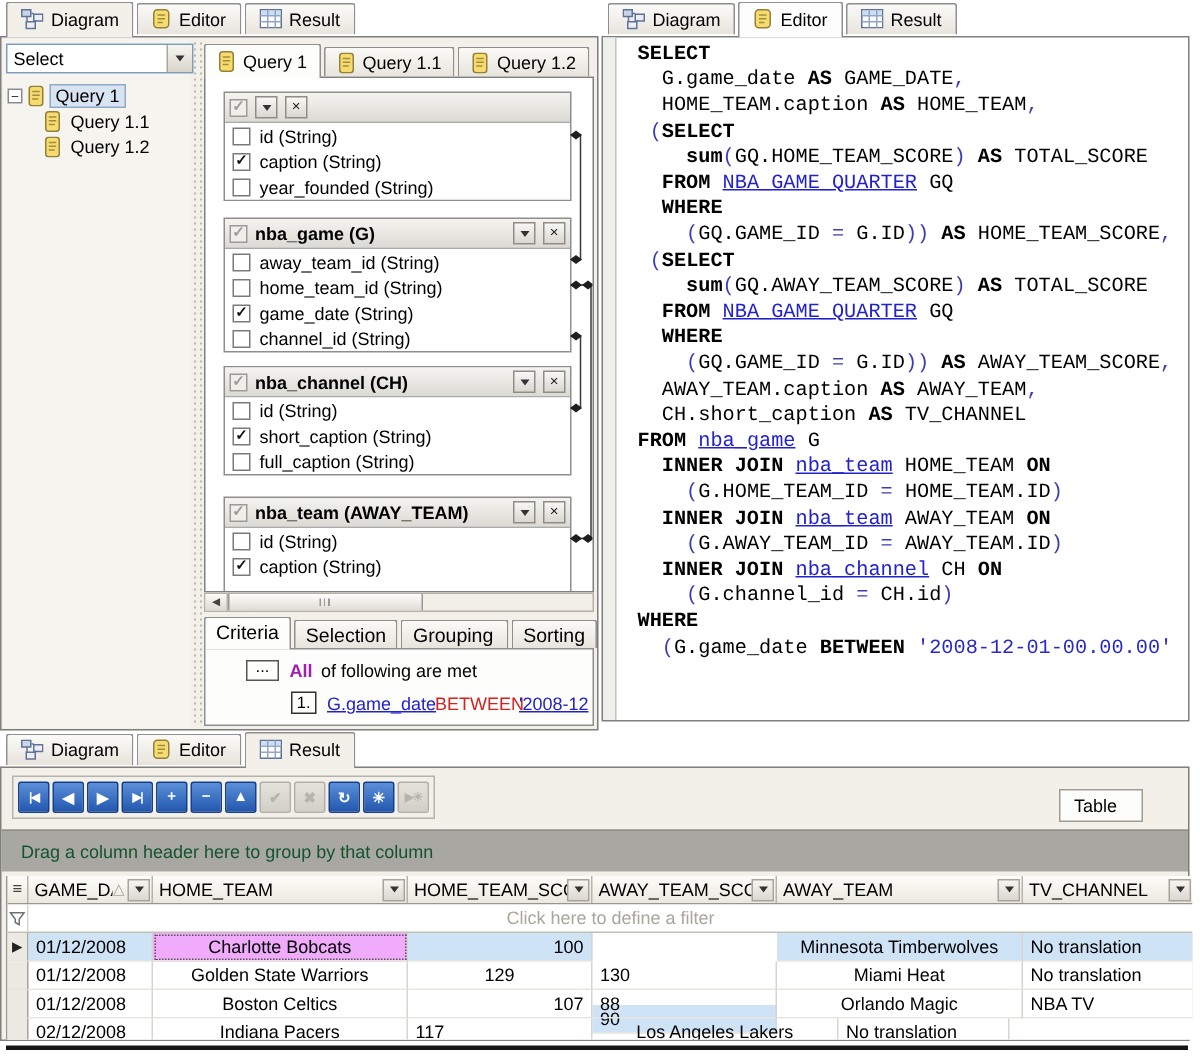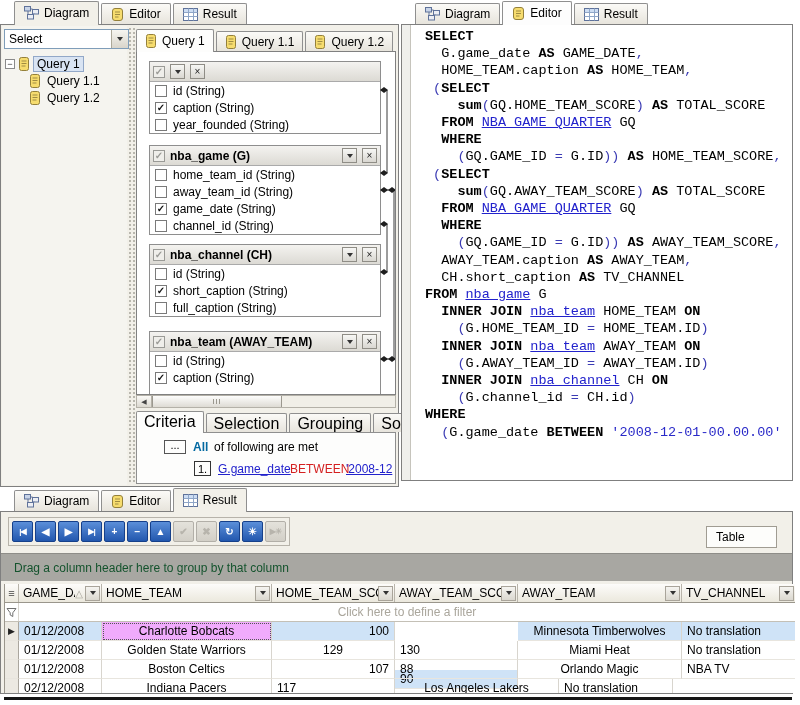--- a/index.html
+++ b/index.html
@@ -1,21 +1,21 @@
 <!DOCTYPE html>
 <html><head>
 <meta charset="utf-8">
 <style>
   *{box-sizing:border-box;margin:0;padding:0}
   html,body{background:#fff}
   body{font-family:"Liberation Sans",sans-serif;font-size:12px;color:#000}
   .screen{position:relative;width:800px;height:705px;background:#fff;overflow:hidden}
   .panel{position:absolute}
   
-  .tabbar{position:absolute;left:0;top:0;right:0;height:24px;display:flex;align-items:flex-end;padding-left:14px;gap:2px}
+  .tabbar{position:absolute;left:0;top:0;right:0;height:24px;display:flex;align-items:center;padding-left:4px;gap:2px}
   .tab{display:flex;align-items:center;gap:5px;height:21px;padding:0 9px;background:linear-gradient(#fbfaf7,#e7e4dc);border:1px solid #8f8f8f;border-bottom:none;border-radius:2px 2px 0 0;font-size:12px;white-space:nowrap;cursor:default}
   .tab.active{height:24px;background:#f2f0e9;margin-bottom:-1px;z-index:3;padding-bottom:1px}
   .tabicon{display:inline-flex;align-items:center}
   .pcontent{position:absolute;left:0;top:24px;right:0;bottom:0;border:1px solid #7f7f7f;background:#f2f0e9}
   
   .panelA{left:0;top:0;width:399px;height:487px}
   .treepane{position:absolute;left:1px;top:1px;width:125px;bottom:1px;background:#f5f4ef}
   .combo{position:absolute;left:3px;top:4px;width:125px;height:20px;background:#fff;border:1px solid #7f9db9;display:flex;align-items:center}
   .combo-text{flex:1;padding-left:4px}
   .combo-btn{width:17px;height:18px;background:linear-gradient(#f6f5f0,#d9d5cb);border-left:1px solid #aca899;display:flex;align-items:center;justify-content:center}
@@ -39,25 +39,25 @@
   .hbtn{width:15px;height:15px;background:linear-gradient(#f7f7f5,#d9d7d1);border:1px solid #8f8d86;display:inline-flex;align-items:center;justify-content:center;font-size:10px;line-height:12px;color:#222}
   .frow{height:17px;display:flex;align-items:center;gap:6px;padding-left:5px;background:#fff}
   .flabel{white-space:nowrap}
   .cb{width:12px;height:12px;border:1px solid #7a7a7a;background:#fff;font-size:10px;line-height:10px;text-align:center;font-weight:bold;color:#111;flex:none}
   .cb.cb-dim{background:#efeeea;color:#9a9a96;border-color:#9a9a96}
   .hscroll{position:absolute;left:135px;top:370px;width:260px;height:13px;background:#f1efe8;border:1px solid #b4b1a8;display:flex;align-items:center}
   .sbtn{width:15px;height:11px;background:linear-gradient(#fbfaf7,#dcd9d1);border-right:1px solid #b4b1a8;font-size:7px;text-align:center;line-height:11px;color:#444}
   .sthumb{width:130px;height:11px;background:linear-gradient(#fdfdfc,#dedbd4);border:1px solid #9b988f;border-top:none;border-bottom:none;position:relative}
   .sthumb::after{content:"";position:absolute;left:50%;top:3px;width:8px;height:5px;margin-left:-4px;background:repeating-linear-gradient(90deg,#9b988f 0 1px,transparent 1px 3px)}
   .ctabs{position:absolute;left:135px;top:385px;height:22px;display:flex;align-items:flex-end;gap:2px}
-  .ctab{height:19px;padding:0 7px;background:linear-gradient(#fbfaf7,#e7e4dc);border:1px solid #8f8f8f;border-bottom:none;border-radius:2px 2px 0 0;font-size:16px;line-height:19px}
+  .ctab{height:19px;padding:0 7px;background:linear-gradient(#fbfaf7,#e7e4dc);border:1px solid #8f8f8f;border-bottom:none;border-radius:2px 2px 0 0;font-size:13px;line-height:19px}
   .ctab.active{height:22px;background:#fdfdfc;margin-bottom:-1px;z-index:2}
   .criteria{position:absolute;left:135px;top:407px;right:2px;bottom:2px;background:#fdfdfc;border:1px solid #8f8f8f;overflow:hidden}
   .dots-btn{position:absolute;left:27px;top:7px;width:22px;height:14px;border:1px solid #555;text-align:center;line-height:9px;font-size:11px;background:#fdfdfc}
-  .all-link{position:absolute;left:56px;top:7px;color:#0369a1;font-weight:bold;}
+  .all-link{position:absolute;left:56px;top:7px;color:#a21caf;font-weight:bold;}
   .all-tail{position:absolute;left:77px;top:7px}
   .num-box{position:absolute;left:57px;top:28px;width:17px;height:15px;border:1px solid #333;text-align:center;font-size:11px;line-height:14px;background:#fdfdfc}
   .fld-link{position:absolute;left:81px;top:29px;color:#2222cc;text-decoration:underline}
   .op-link{position:absolute;left:153px;top:29px;color:#d42020}
   .val-link{position:absolute;left:209px;top:29px;color:#2222cc;text-decoration:underline;white-space:nowrap}
   
   .panelB{left:401px;top:0;width:392px;height:481px}
   .panelB .pcontent{background:#fff}
   .panelB .tab.active{background:#fdfdfd}
   .gutter{position:absolute;left:0;top:0;bottom:0;width:9px;background:#efefec;border-right:1px solid #c6c4bc}
@@ -66,21 +66,21 @@
   .tk-t{color:#2222cc;text-decoration:underline}
   .tk-s{color:#2929c8}
   .tk-y{color:#3c3cb4}
   .tk-p{color:#000}
   
   .panelC{left:0;top:487px;width:793px;height:207px}
   .navbox{position:absolute;left:7px;top:5px;display:inline-flex;gap:2px;padding:3px;border:1px solid #b7b3aa;background:#f2f0e9}
   .nbtn{width:21px;height:21px;border-radius:2px;background:linear-gradient(#5b8fd9,#2257ae);border:1px solid #16408a;color:#fff;font-size:10px;font-weight:bold;display:inline-flex;align-items:center;justify-content:center}
   .nbtn.sm{font-size:8px;letter-spacing:-1px}
   .nbtn.dis{background:linear-gradient(#e4e2db,#d2cfc7);border-color:#b2afa8;color:#b7b4ac}
-  .tablebtn{position:absolute;left:705px;top:14px;width:71px;height:22px;background:#fdfdfb;border:1px solid #a09c92;font-size:12px;display:flex;align-items:center;padding-left:9px}
+  .tablebtn{position:absolute;left:705px;top:14px;width:56px;height:22px;background:#fdfdfb;border:1px solid #a09c92;font-size:12px;display:flex;align-items:center;padding-left:9px}
   .groupbar{position:absolute;left:0;right:0;top:41px;height:28px;background:#a8a7a2;border-top:1px solid #8e8d88;color:#14532d;display:flex;align-items:center;padding-left:13px}
   .grid{position:absolute;left:3px;top:72px;width:791px;bottom:0;overflow:hidden;background:#fff;border-left:1px solid #9a968c}
   .ghead{display:flex;height:19px;background:linear-gradient(#fdfcfa,#ebe8dd);border-bottom:1px solid #9a968c}
   .hcell{position:relative;display:flex;align-items:center;padding-left:4px;border-right:1px solid #b8b4aa;font-size:12px;white-space:nowrap;overflow:hidden;flex:none}
   .hcell.ind{justify-content:center;padding:0}
   .menu-ic{font-size:11px;color:#444}
   .hlabel{flex:1;overflow:hidden}
   .sortic{color:#a7a49c;font-size:10px;margin-right:2px}
   .ddbtn{width:15px;height:15px;margin-right:1px;background:linear-gradient(#f5f4f0,#dbd8d0);border:1px solid #a9a49a;display:inline-flex;align-items:center;justify-content:center;flex:none}
   .gfilter{display:flex;height:19px;background:#fff;border-bottom:1px solid #c4c0b6;align-items:center}
@@ -229,25 +229,25 @@
               <div class="tbox-h">
                 <span class="cb cb-dim">✓</span>
                 <span class="tbox-t">nba_game (G)</span>
                 <span class="hbtn">
                   <span class="arr-down"></span>
                 </span>
                 <span class="hbtn">×</span>
               </div>
               <div class="frow">
                 <span class="cb"></span>
+                <span class="flabel">away_team_id (String)</span>
+              </div>
+              <div class="frow">
+                <span class="cb"></span>
                 <span class="flabel">home_team_id (String)</span>
-              </div>
-              <div class="frow">
-                <span class="cb"></span>
-                <span class="flabel">away_team_id (String)</span>
               </div>
               <div class="frow">
                 <span class="cb">✓</span>
                 <span class="flabel">game_date (String)</span>
               </div>
               <div class="frow">
                 <span class="cb"></span>
                 <span class="flabel">channel_id (String)</span>
               </div>
             </div>

